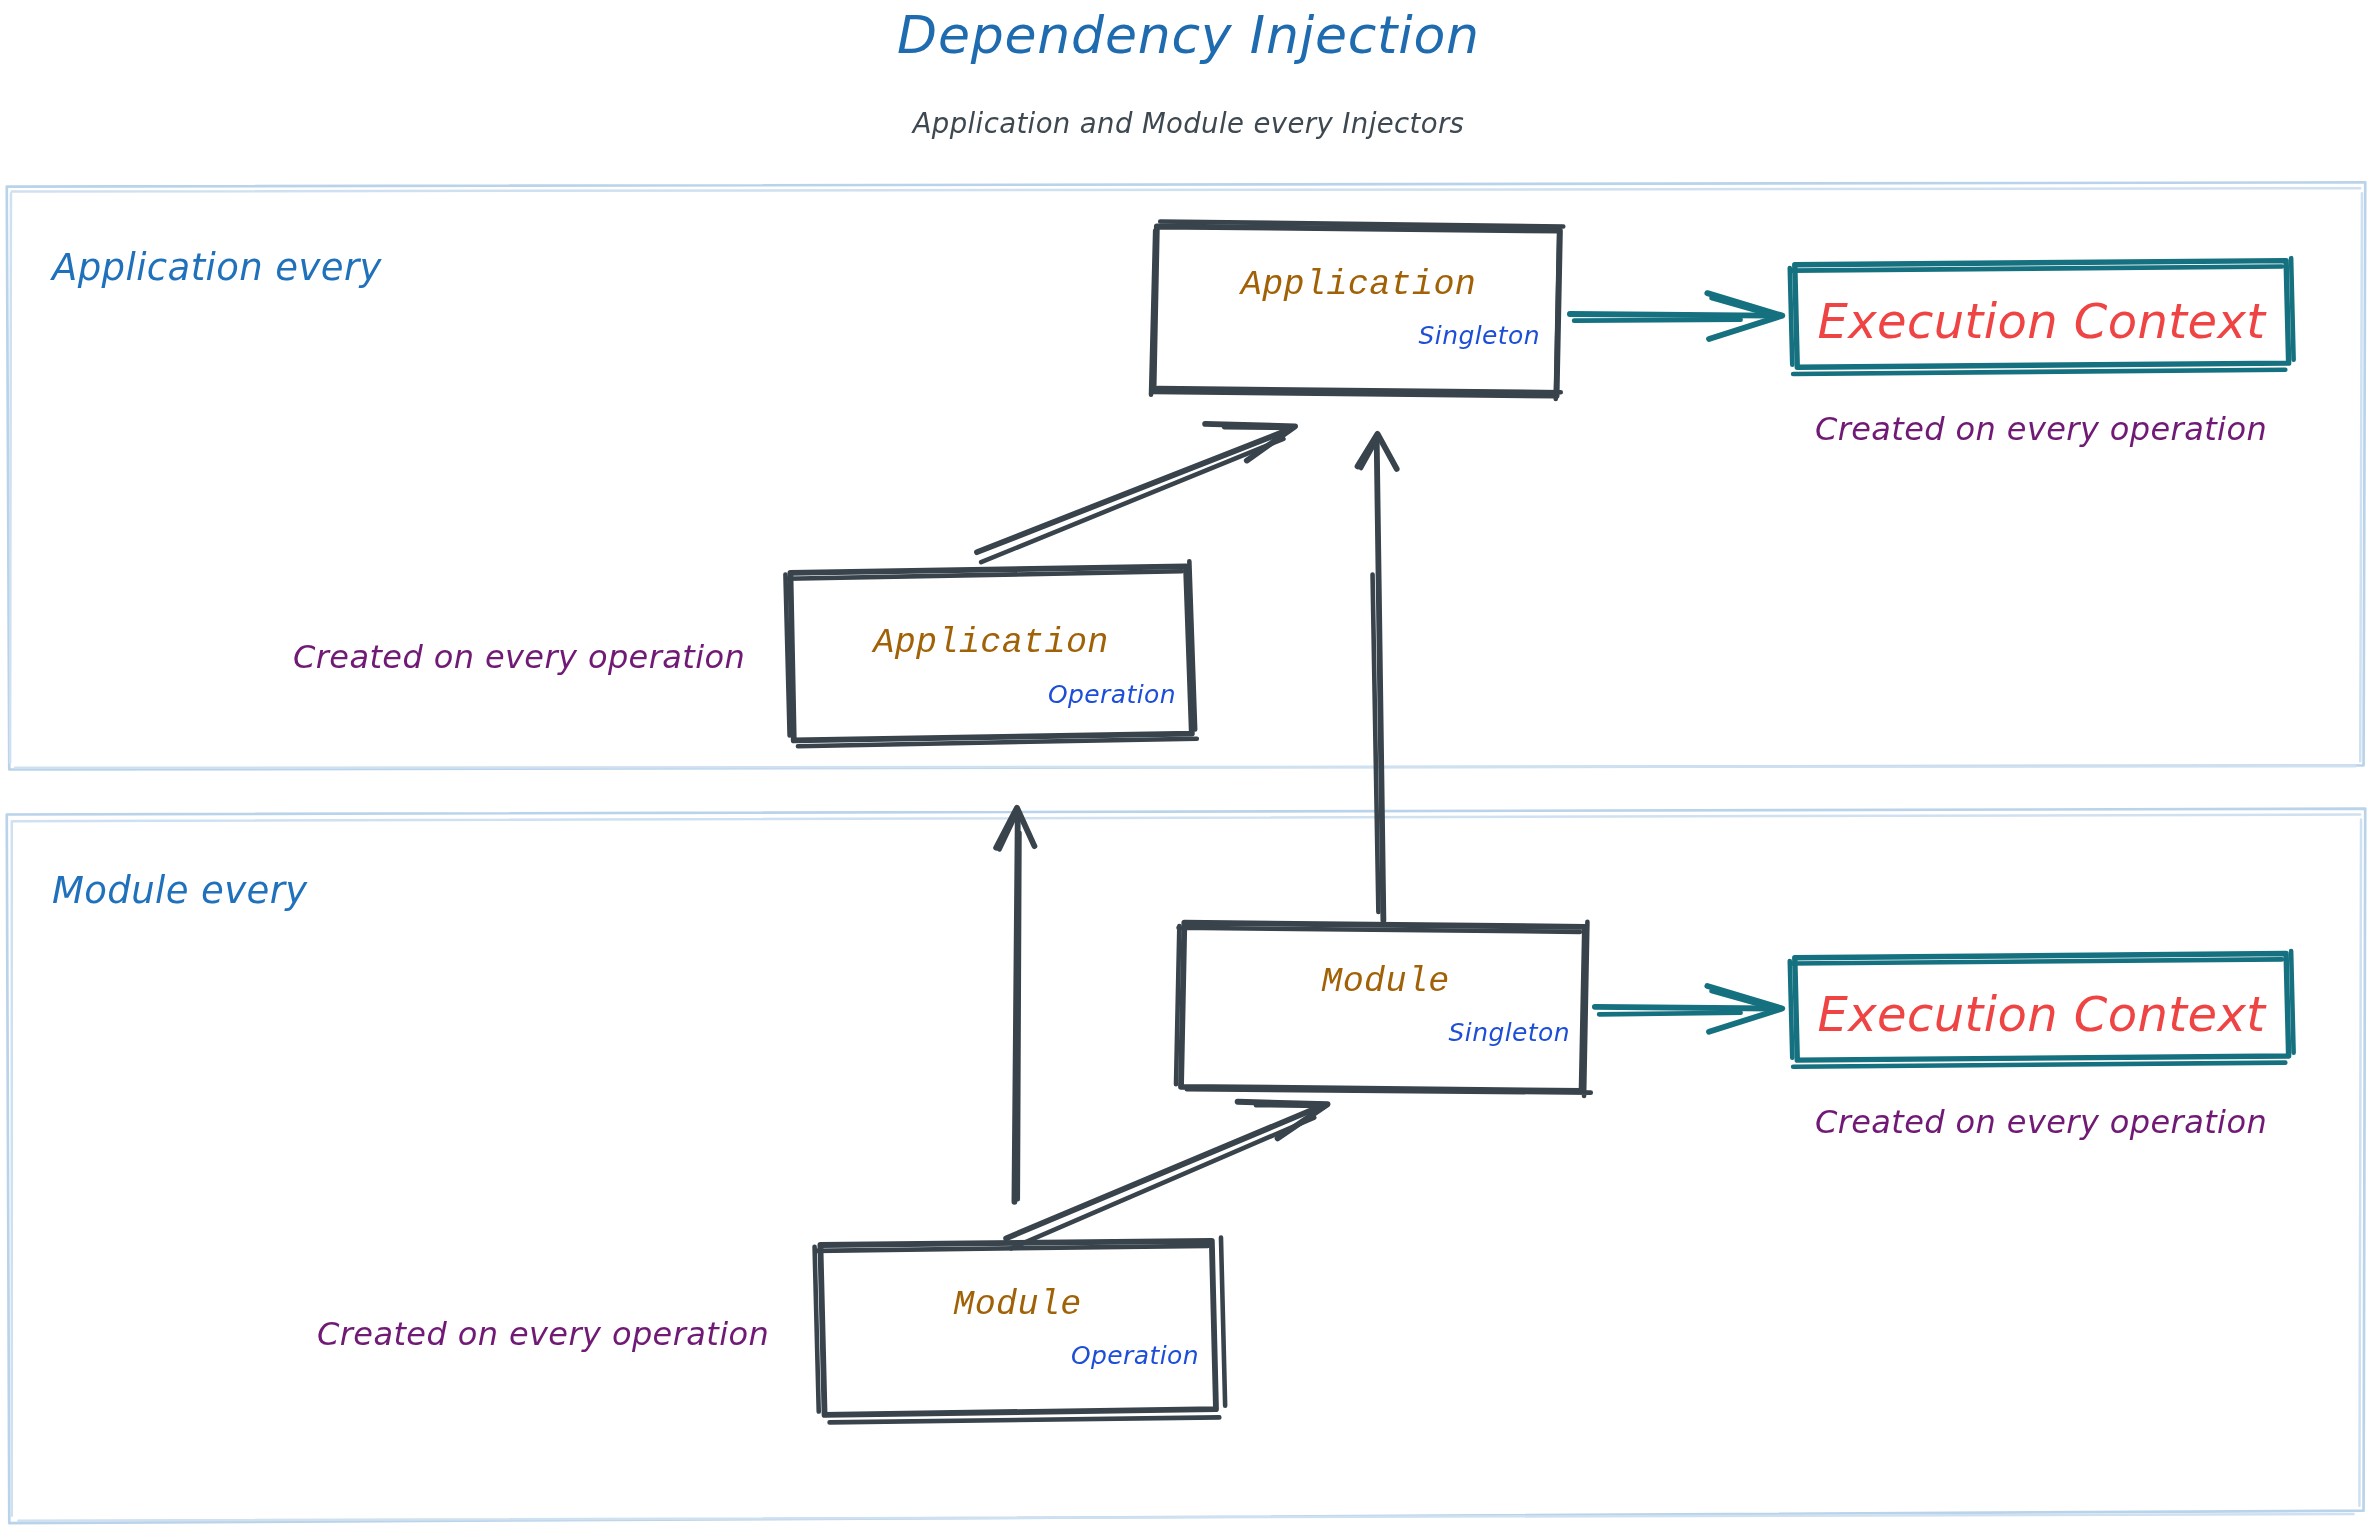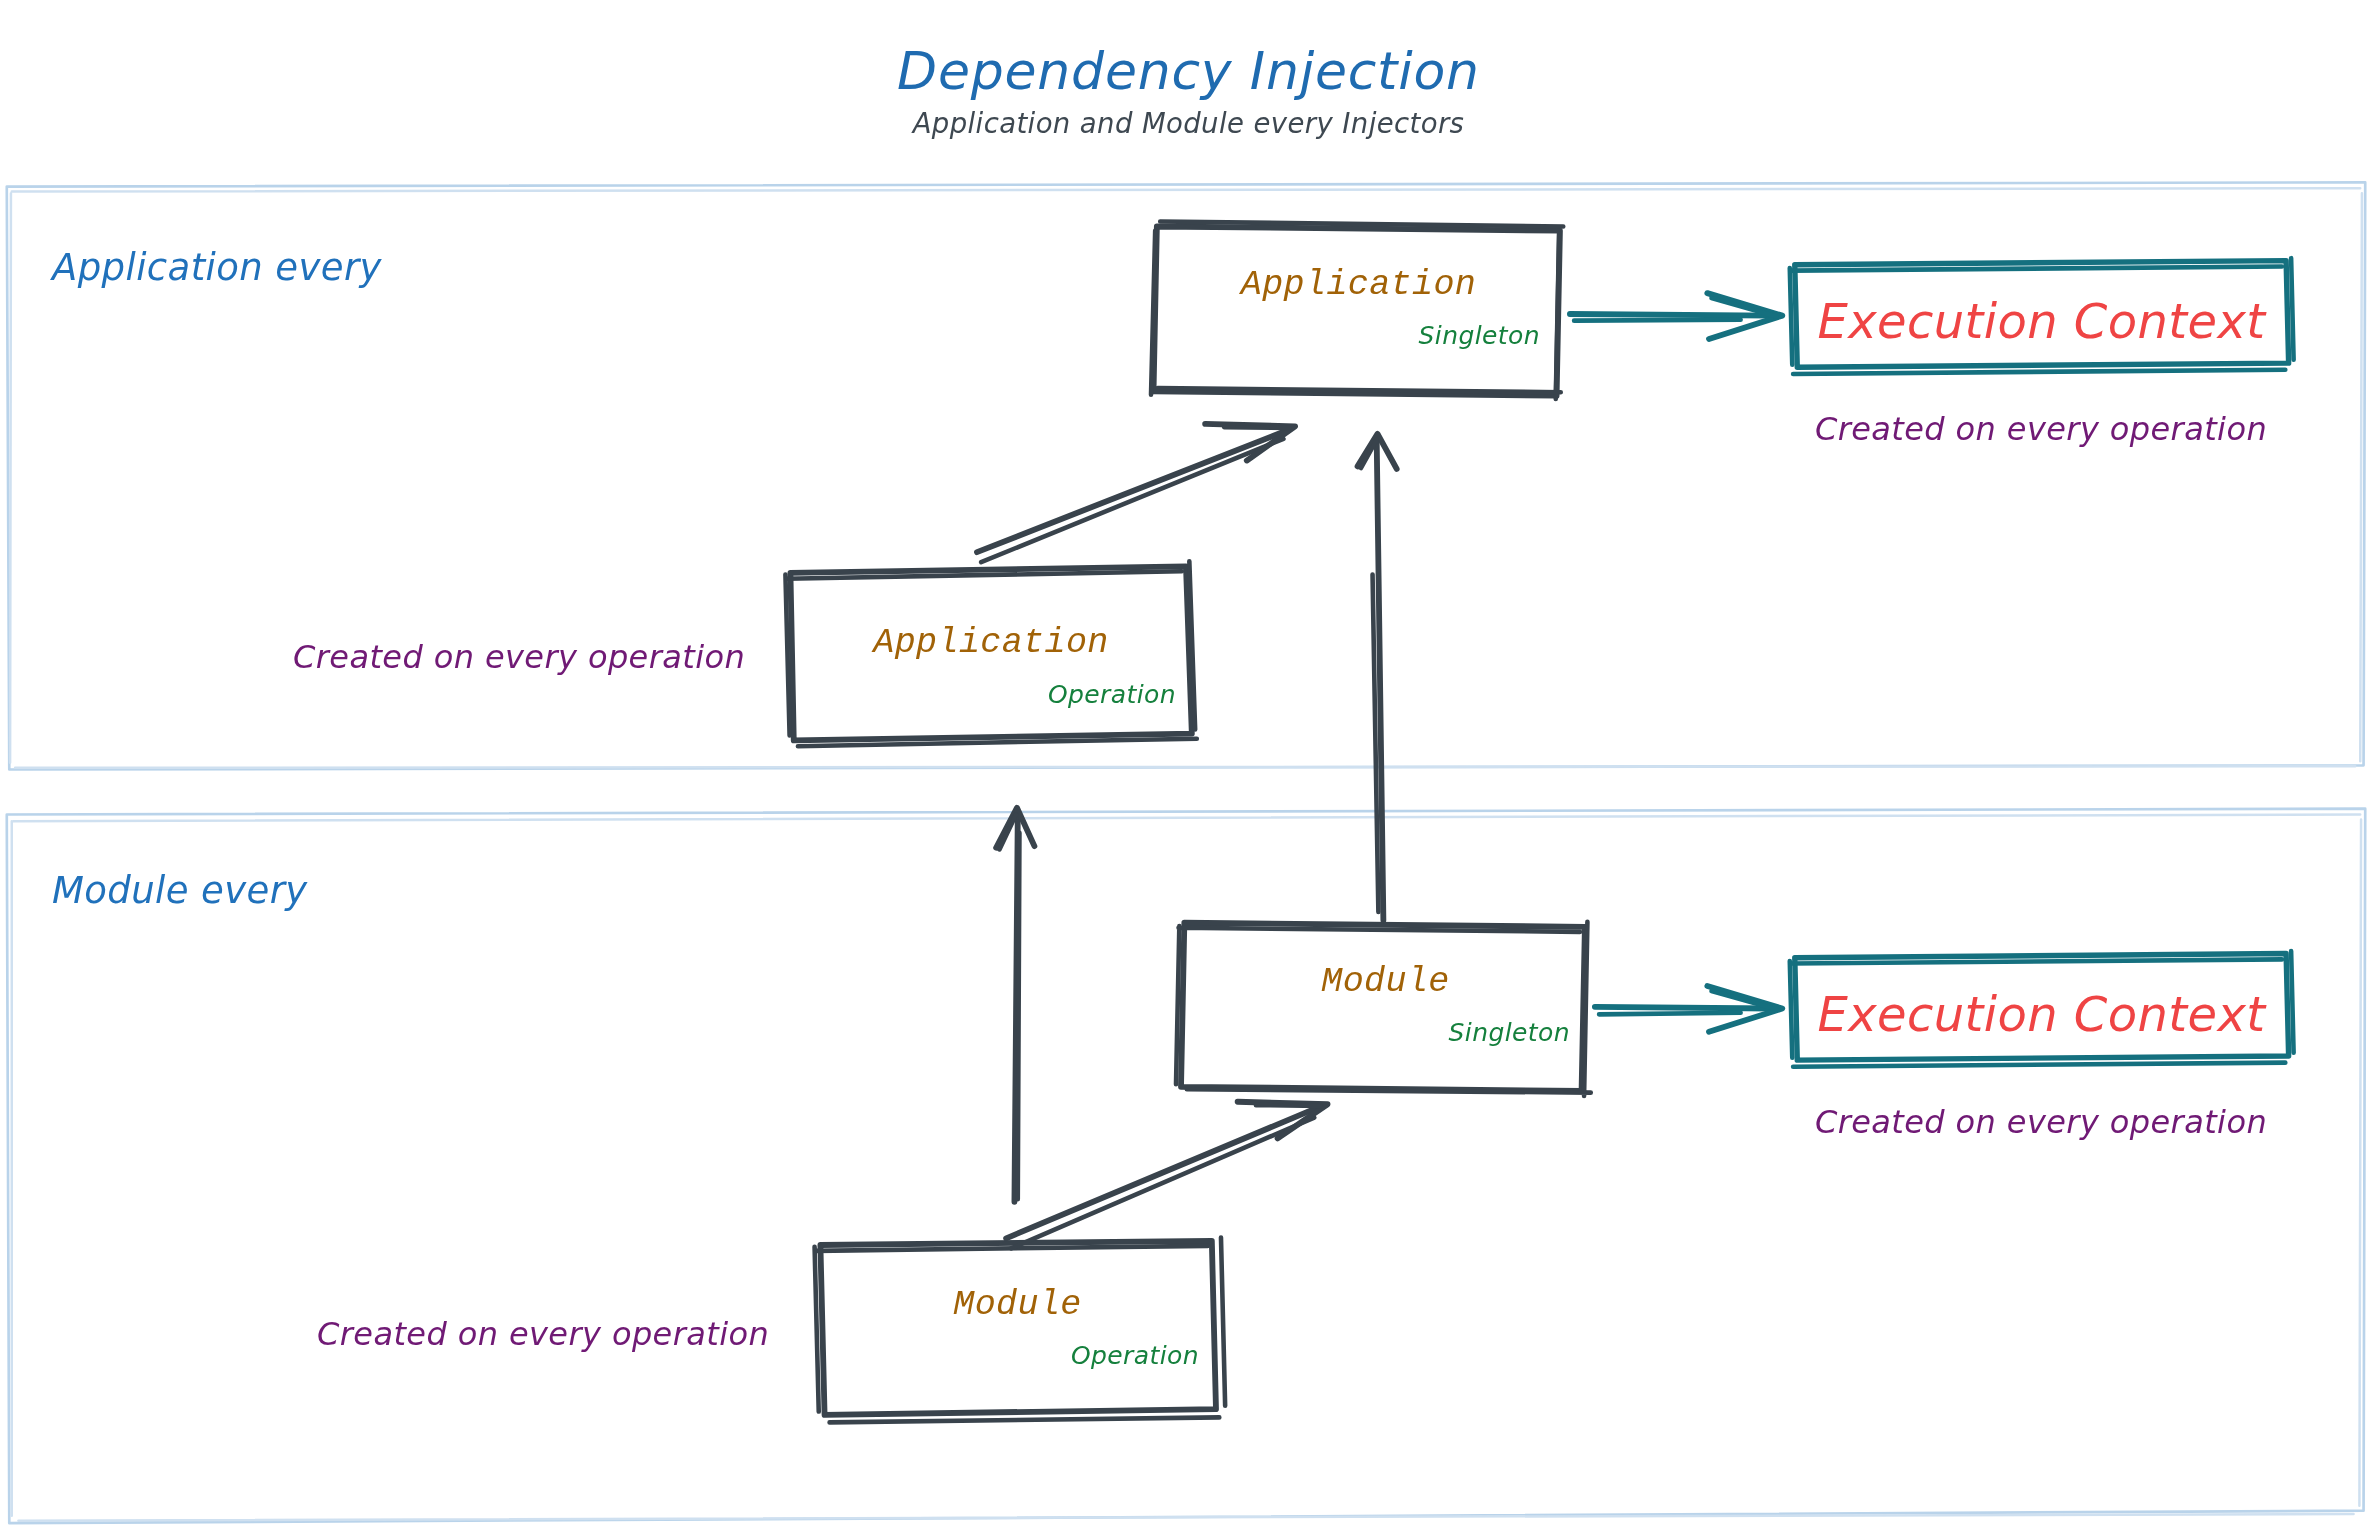--- a/index.html
+++ b/index.html
@@ -60,21 +60,21 @@
   .node-title {
     font-size: 35px;
     color: #a16207;
     font-style: italic;
     letter-spacing: 0.4px;
     font-family: Liberation Mono, monospace;
   }
 
   .node-scope {
     font-size: 25px;
-    color: #15803d;
+    color: #1d4ed8;
     font-style: italic;
     letter-spacing: 0.4px;
   }
 
   .ctx-title {
     font-size: 48px;
     color: #ef4444;
     font-style: italic;
     letter-spacing: 0.4px;
   }
@@ -86,21 +86,21 @@
     letter-spacing: 0.4px;
   }
 
   .center { text-align: center; }
 </style>
 </head>
 <body>
 
 <div id="canvas">
 
-  <div class="txt diagram-title center" style="left:0; top:5px; width:2377px;margin-top:36px;">Dependency Injection</div>
+  <div class="txt diagram-title center" style="left:0; top:5px; width:2377px;">Dependency Injection</div>
 
   <div class="txt diagram-subtitle center" style="left:0; top:107px; width:2377px;">Application and Module every Injectors</div>
 
   <div class="txt group-label" style="left:52px; top:246px;">Application every</div>
 
   <div class="txt group-label" style="left:52px; top:869px;">Module every</div>
 
   <svg class="layer" viewBox="0 0 2854 1842" xmlns="http://www.w3.org/2000/svg">
     <defs>
       <style>

